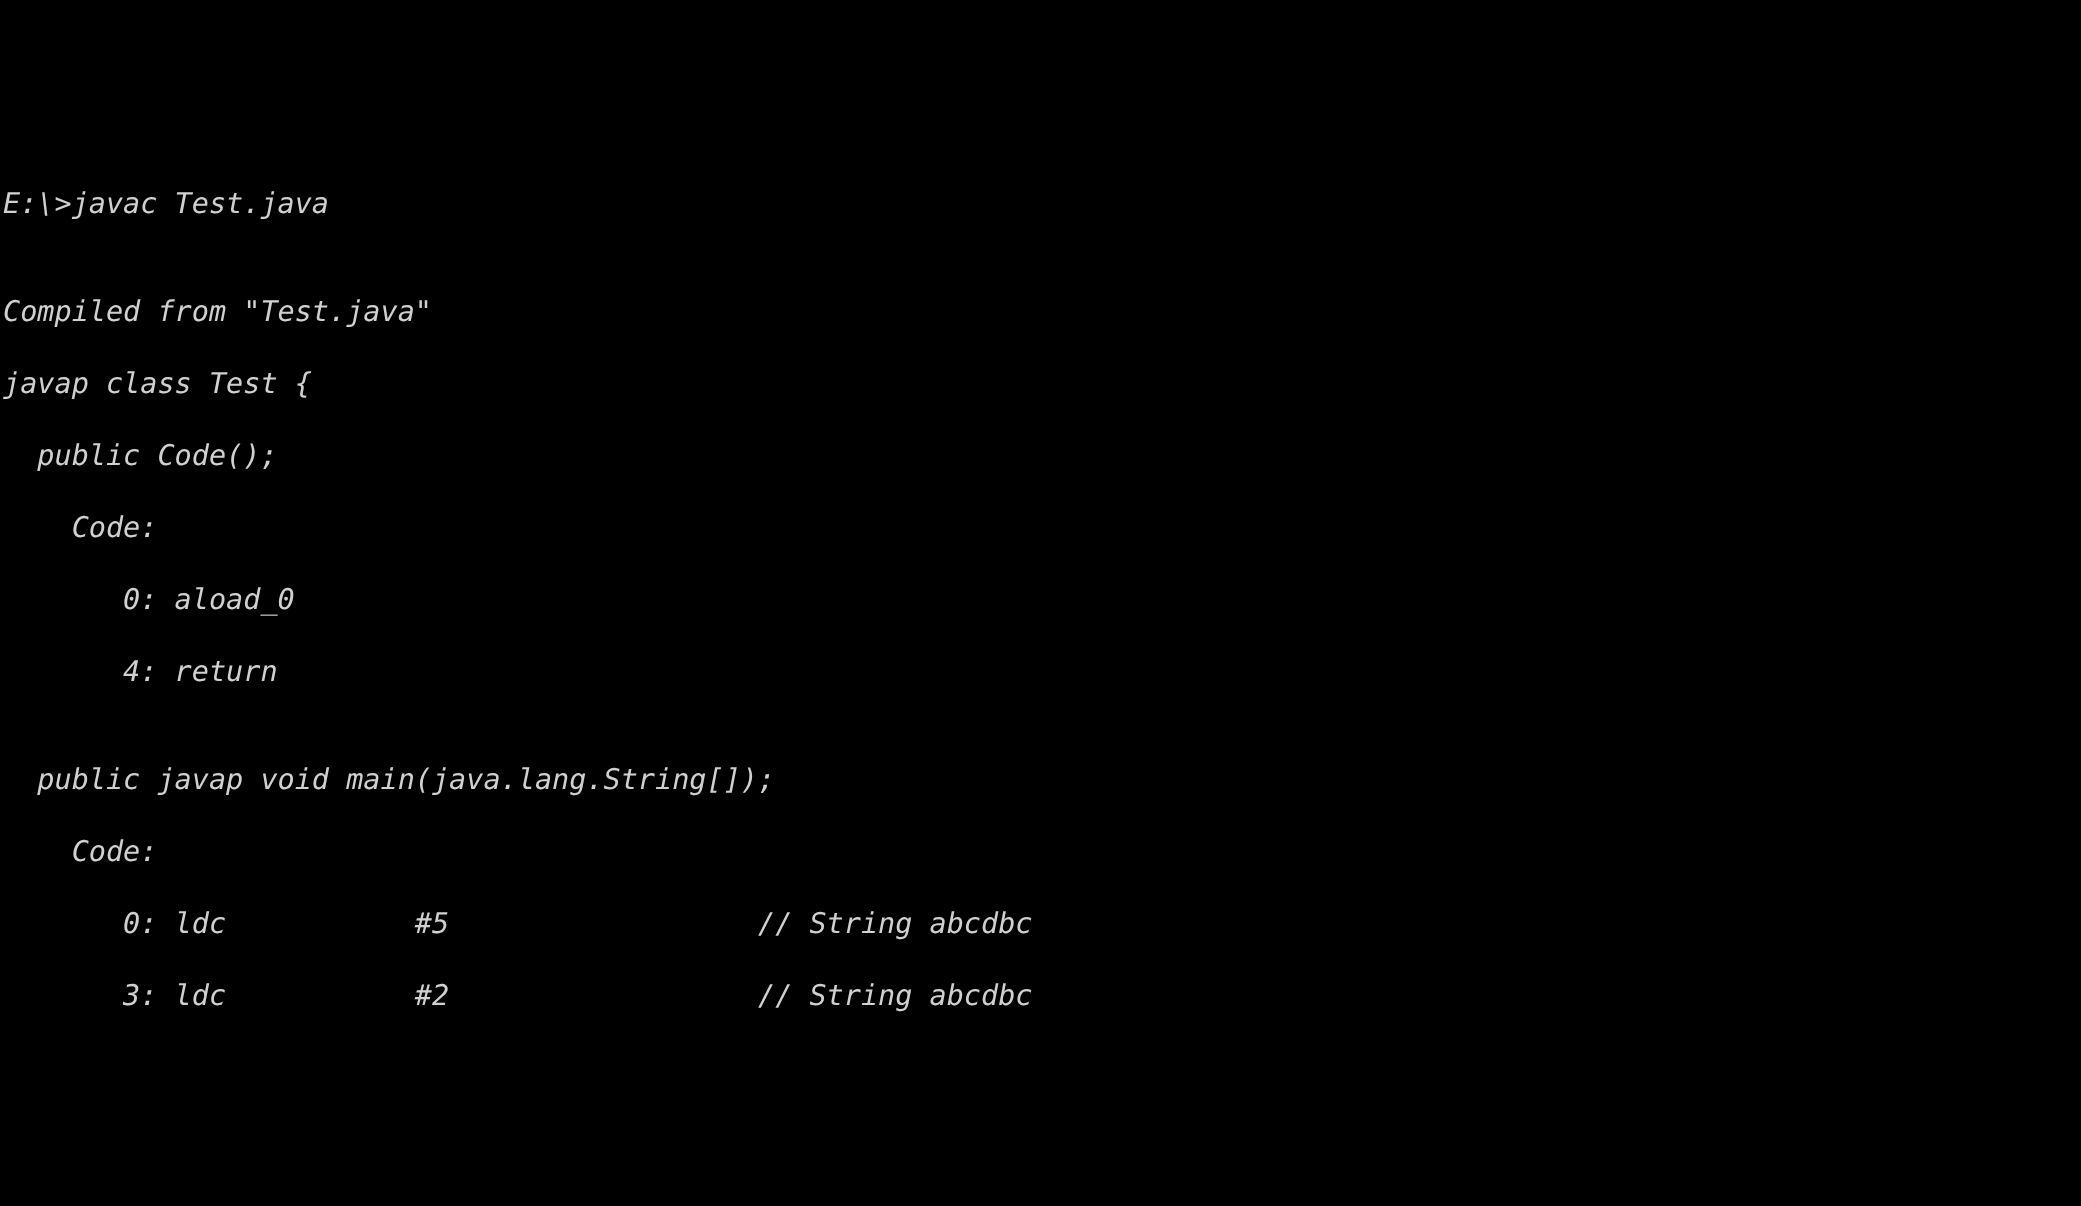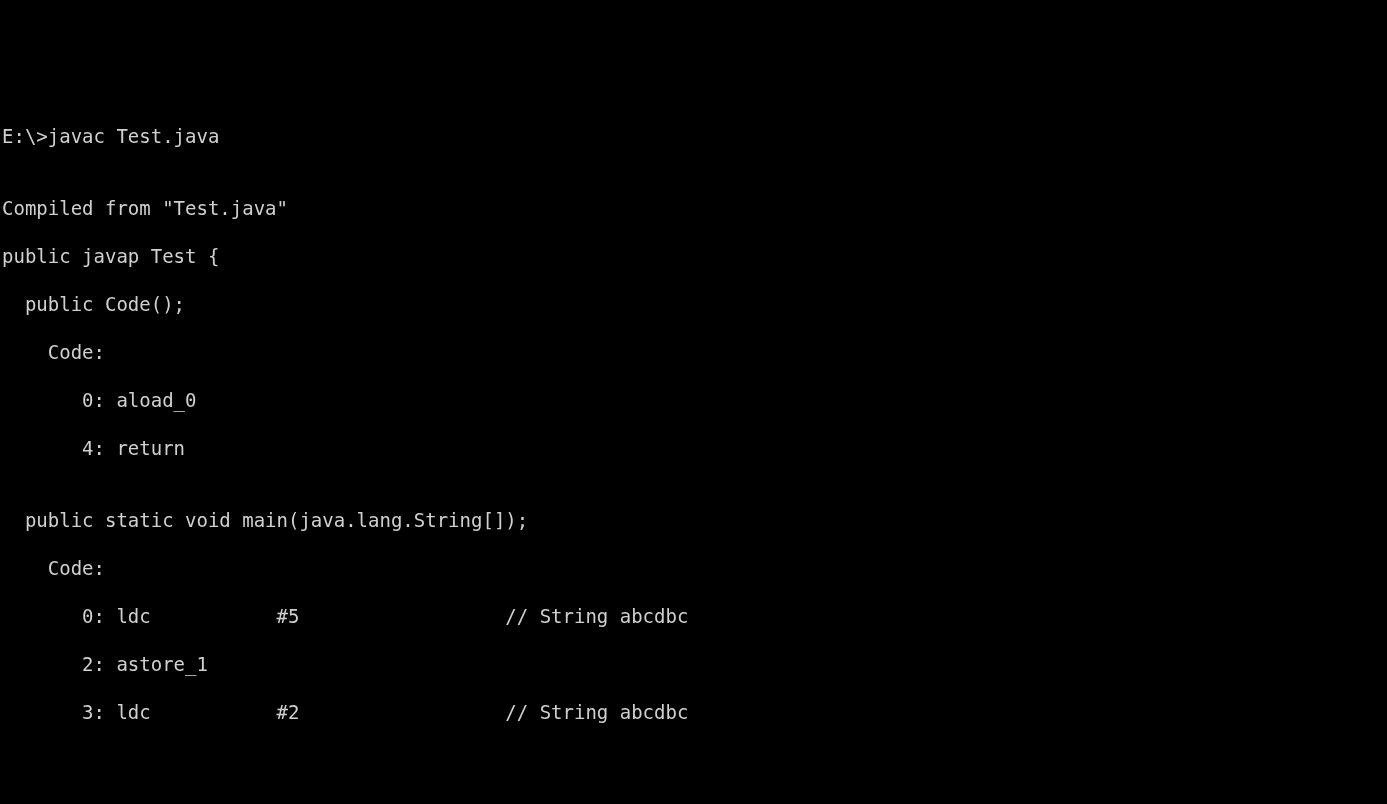--- a/index.html
+++ b/index.html
@@ -18,41 +18,41 @@
       height: 804px;
       overflow: hidden;
       white-space: pre;
     }
     .terminal {
       width: 100%;
       height: 100%;
     }
     .line {
       white-space: pre;
+      font-style: italic;
     }
   </style>
 </head>
 <body>
 
 
 
 <div class="terminal">
 <div class="line">E:\&gt;javac Test.java</div>
 <div class="line"></div>
 <div class="line">Compiled from "Test.java"</div>
-<div class="line">public javap Test {</div>
+<div class="line">javap class Test {</div>
 <div class="line">  public Code();</div>
 <div class="line">    Code:</div>
 <div class="line">       0: aload_0</div>
 <div class="line">       4: return</div>
 <div class="line"></div>
-<div class="line">  public static void main(java.lang.String[]);</div>
+<div class="line">  public javap void main(java.lang.String[]);</div>
 <div class="line">    Code:</div>
 <div class="line">       0: ldc           #5                  // String abcdbc</div>
-<div class="line">       2: astore_1</div>
 <div class="line">       3: ldc           #2                  // String abcdbc</div>
 
 
 
 
 
 
 
 
 

